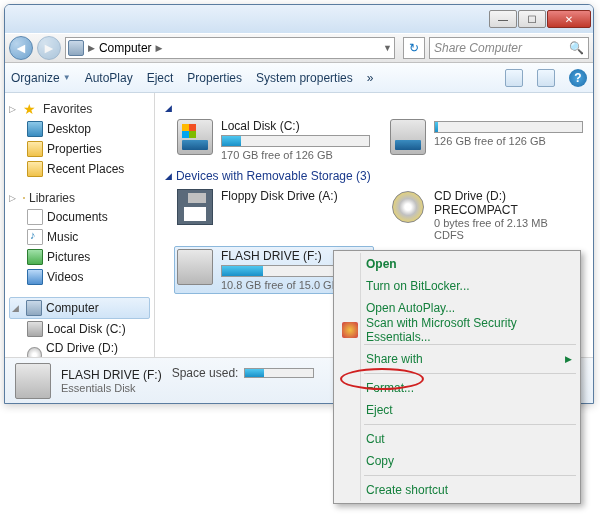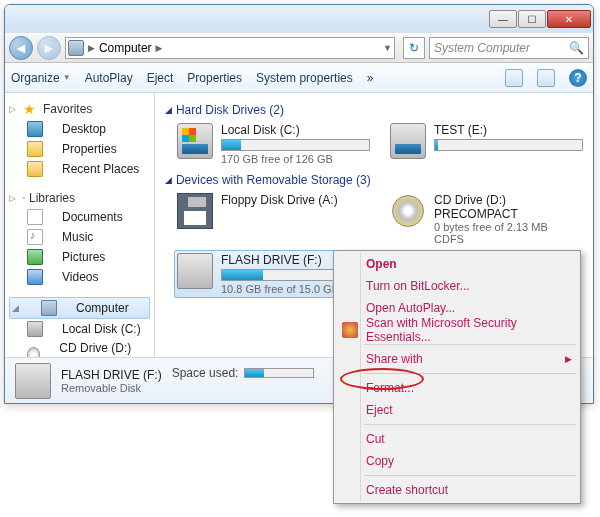--- a/index.html
+++ b/index.html
@@ -30,21 +30,21 @@
 .help-icon { width:18px;height:18px; border-radius:50%; background:radial-gradient(circle,#4aa5e0,#1e6ca8); color:#fff; display:flex;align-items:center;justify-content:center; font-weight:bold;}
 
 .body { flex:1; display:flex; overflow:hidden; }
 
 .sidebar { width:150px; border-right:1px solid #d8d8d8; background:#fff; padding:6px 4px; overflow:hidden;}
 .nav-group { margin-bottom:10px; }
 .nav-head { display:flex; align-items:center; gap:4px; font-size:12px; color:#333; padding:2px 0;}
 .nav-head .expand { width:10px; font-size:9px; color:#888;}
 .nav-head .hicon { width:16px;height:16px;}
 .star { color:#f0b400; font-size:14px;}
-.nav-item { display:flex; align-items:center; gap:19px; padding:2px 0 2px 18px; color:#222;}
+.nav-item { display:flex; align-items:center; gap:4px; padding:2px 0 2px 18px; color:#222;}
 .nav-item .nicon { width:16px;height:16px; display:inline-block;}
 .folder-ico { background:linear-gradient(to bottom,#ffe9a8,#f0c24b); border:1px solid #c89a20; border-radius:1px;}
 .desktop-ico { background:linear-gradient(to bottom,#8cc8e8,#3a8cc0); border:1px solid #2a6c98; border-radius:1px;}
 .music-ico { background:#fff; border:1px solid #aaa; border-radius:1px; position:relative;}
 .music-ico:after{content:"♪";position:absolute;left:2px;top:-1px;font-size:11px;color:#3a8cc0;}
 .doc-ico { background:#fff; border:1px solid #aaa; border-radius:1px;}
 .pic-ico { background:linear-gradient(to bottom,#9fe0a8,#4caf50); border:1px solid #2c7c30; border-radius:1px;}
 .vid-ico { background:linear-gradient(to bottom,#b8d8f8,#5090d0); border:1px solid #2c6ca8; border-radius:1px;}
 .computer-ico { background:linear-gradient(to bottom,#c8d8e8,#8fa8c0); border:1px solid #6080a0; border-radius:1px;}
 .drive-ico { background:linear-gradient(to bottom,#e0e0e0,#a8a8a8); border:1px solid #888; border-radius:1px;}
@@ -77,21 +77,21 @@
 .details .dicon { width:36px;height:36px;}
 .details-text { display:flex; flex-direction:column;}
 .details-text .dname { font-size:12px; color:#222;}
 .details-text .dtype { font-size:11px; color:#666;}
 .details-stats { display:flex; flex-direction:column; font-size:11px; color:#444; gap:2px;}
 .details-stats .row { display:flex; align-items:center; gap:6px;margin-top:25px;}
 .details-bar { width:70px; height:10px; border:1px solid #999; background:#f0f0f0;}
 .details-bar-fill { height:100%; background:linear-gradient(to bottom,#4fc7f0,#1a90c8);}
 
 .context-menu { position:absolute; left:333px; top:250px; width:248px; background:#f0f0f0; border:1px solid #979797; box-shadow:3px 3px 6px rgba(0,0,0,0.3); padding:2px;}
-.cm-item { display:flex; align-items:center; height:22px; padding-left:30px; position:relative; color:#be185d;}
+.cm-item { display:flex; align-items:center; height:22px; padding-left:30px; position:relative; color:#15803d;}
 .cm-item.bold { font-weight:bold;}
 .cm-sep { height:1px; background:#d0d0d0; margin:3px 2px 3px 28px;}
 .cm-item .arrow { margin-left:auto; margin-right:6px; font-size:9px;}
 .cm-icon { position:absolute; left:6px; width:16px; height:16px;}
 .shield-ico { background:radial-gradient(circle,#f0c040,#d04040); border-radius:2px;}
 .cm-gutter { position:absolute; left:26px; top:2px; bottom:2px; width:1px; background:#d8d8d8;}
 
 .format-highlight { position:absolute; left:340px; top:368px; width:84px; height:22px; border:2px solid #d02020; border-radius:50%; pointer-events:none;}
 </style>
 </head>
@@ -110,21 +110,21 @@
     <div class="navback navfwd">►</div>
     <div class="breadcrumb">
       <span class="bc-icon"></span>
       <span class="bc-sep">▶</span>
       <span>Computer</span>
       <span class="bc-sep">▶</span>
       <span style="margin-left:auto" class="bc-sep">▼</span>
     </div>
     <div class="refresh">↻</div>
     <div class="search">
-      <span>System Computer</span>
+      <span>Share Computer</span>
       <span class="sicon">🔍</span>
     </div>
   </div>
 
   <div class="toolbar">
     <div class="tbtn">
         <span>Organize</span> 
         <span style="font-size:8px;color:#5a7ca0">▼</span>
       </div>
     <div class="tbtn">AutoPlay</div>
@@ -195,40 +195,39 @@
         <div class="nav-item">
             <span class="nicon cd-ico"></span>
             <span>CD Drive (D:) PRE…</span>
           </div>
       </div>
     </div>
 
     <div class="content">
       <div class="section-head">
           <span class="tri">◢</span>
-          <span>Hard Disk Drives (2)</span>
         </div>
       <div class="drive-row">
         <div class="drive">
           <div class="dicon hdd-lg hdd-win"></div>
           <div class="drive-info">
             <div class="drive-name">Local Disk (C:)</div>
             <div class="drive-bar">
                 <div class="drive-bar-fill" style="width:13%"></div>
               </div>
             <div class="drive-free">170 GB free of 126 GB</div>
           </div>
         </div>
         <div class="drive">
           <div class="dicon hdd-lg"></div>
           <div class="drive-info">
-            <div class="drive-name">TEST (E:)</div>
             <div class="drive-bar">
                 <div class="drive-bar-fill" style="width:2%"></div>
               </div>
+            <div class="drive-free">126 GB free of 126 GB</div>
           </div>
         </div>
       </div>
 
       <div class="section-head">
           <span class="tri">◢</span>
           <span>Devices with Removable Storage (3)</span>
         </div>
       <div class="drive-row">
         <div class="drive">
@@ -260,21 +259,21 @@
           </div>
         </div>
       </div>
     </div>
   </div>
 
   <div class="details">
     <div class="dicon usb-lg"></div>
     <div class="details-text">
       <span class="dname">FLASH DRIVE (F:)</span>
-      <span class="dtype">Removable Disk</span>
+      <span class="dtype">Essentials Disk</span>
     </div>
     <div class="details-stats">
       <div class="row">
           <span>Space used:</span>
           <div class="details-bar">
             <div class="details-bar-fill" style="width:28%"></div>
           </div>
         </div>
       <div class="row">
           <span>Space free:</span>

